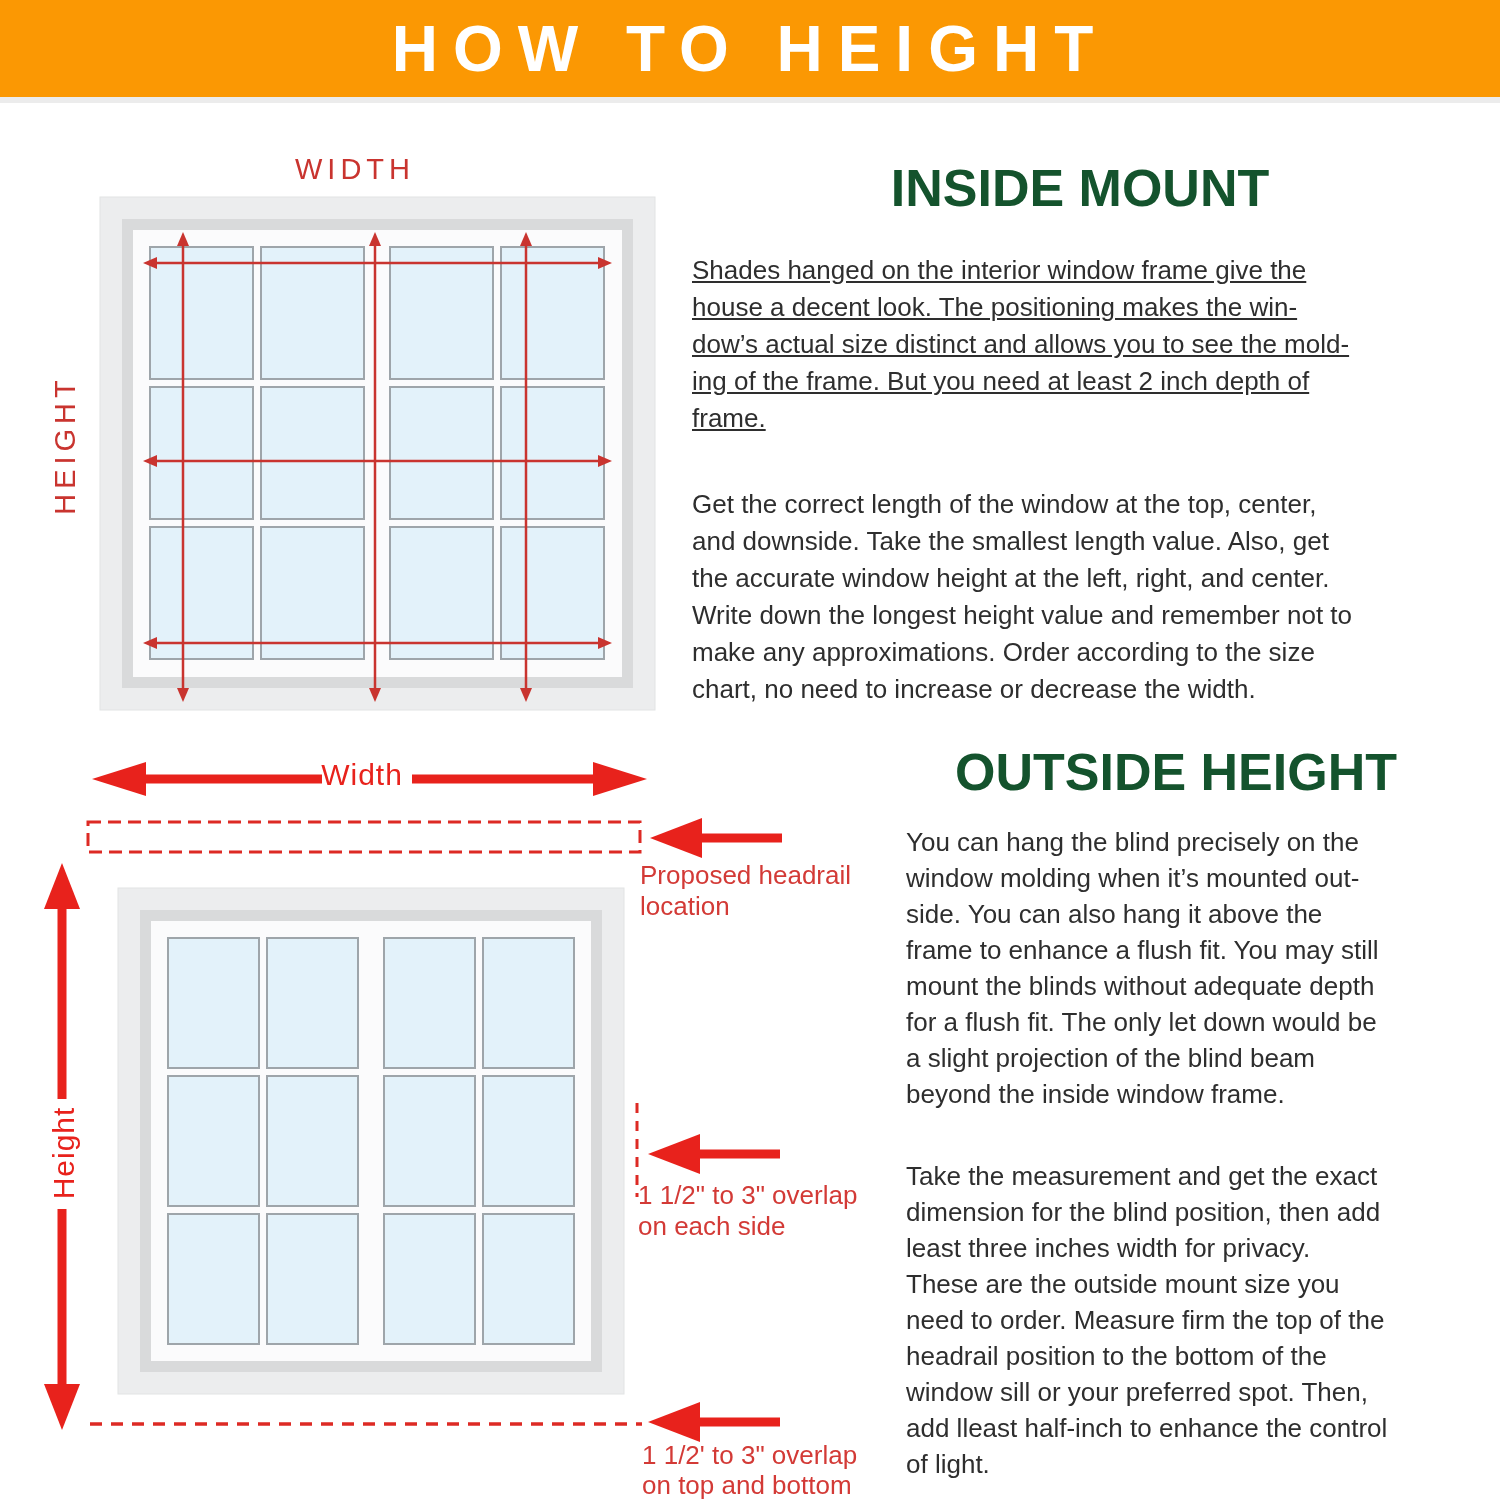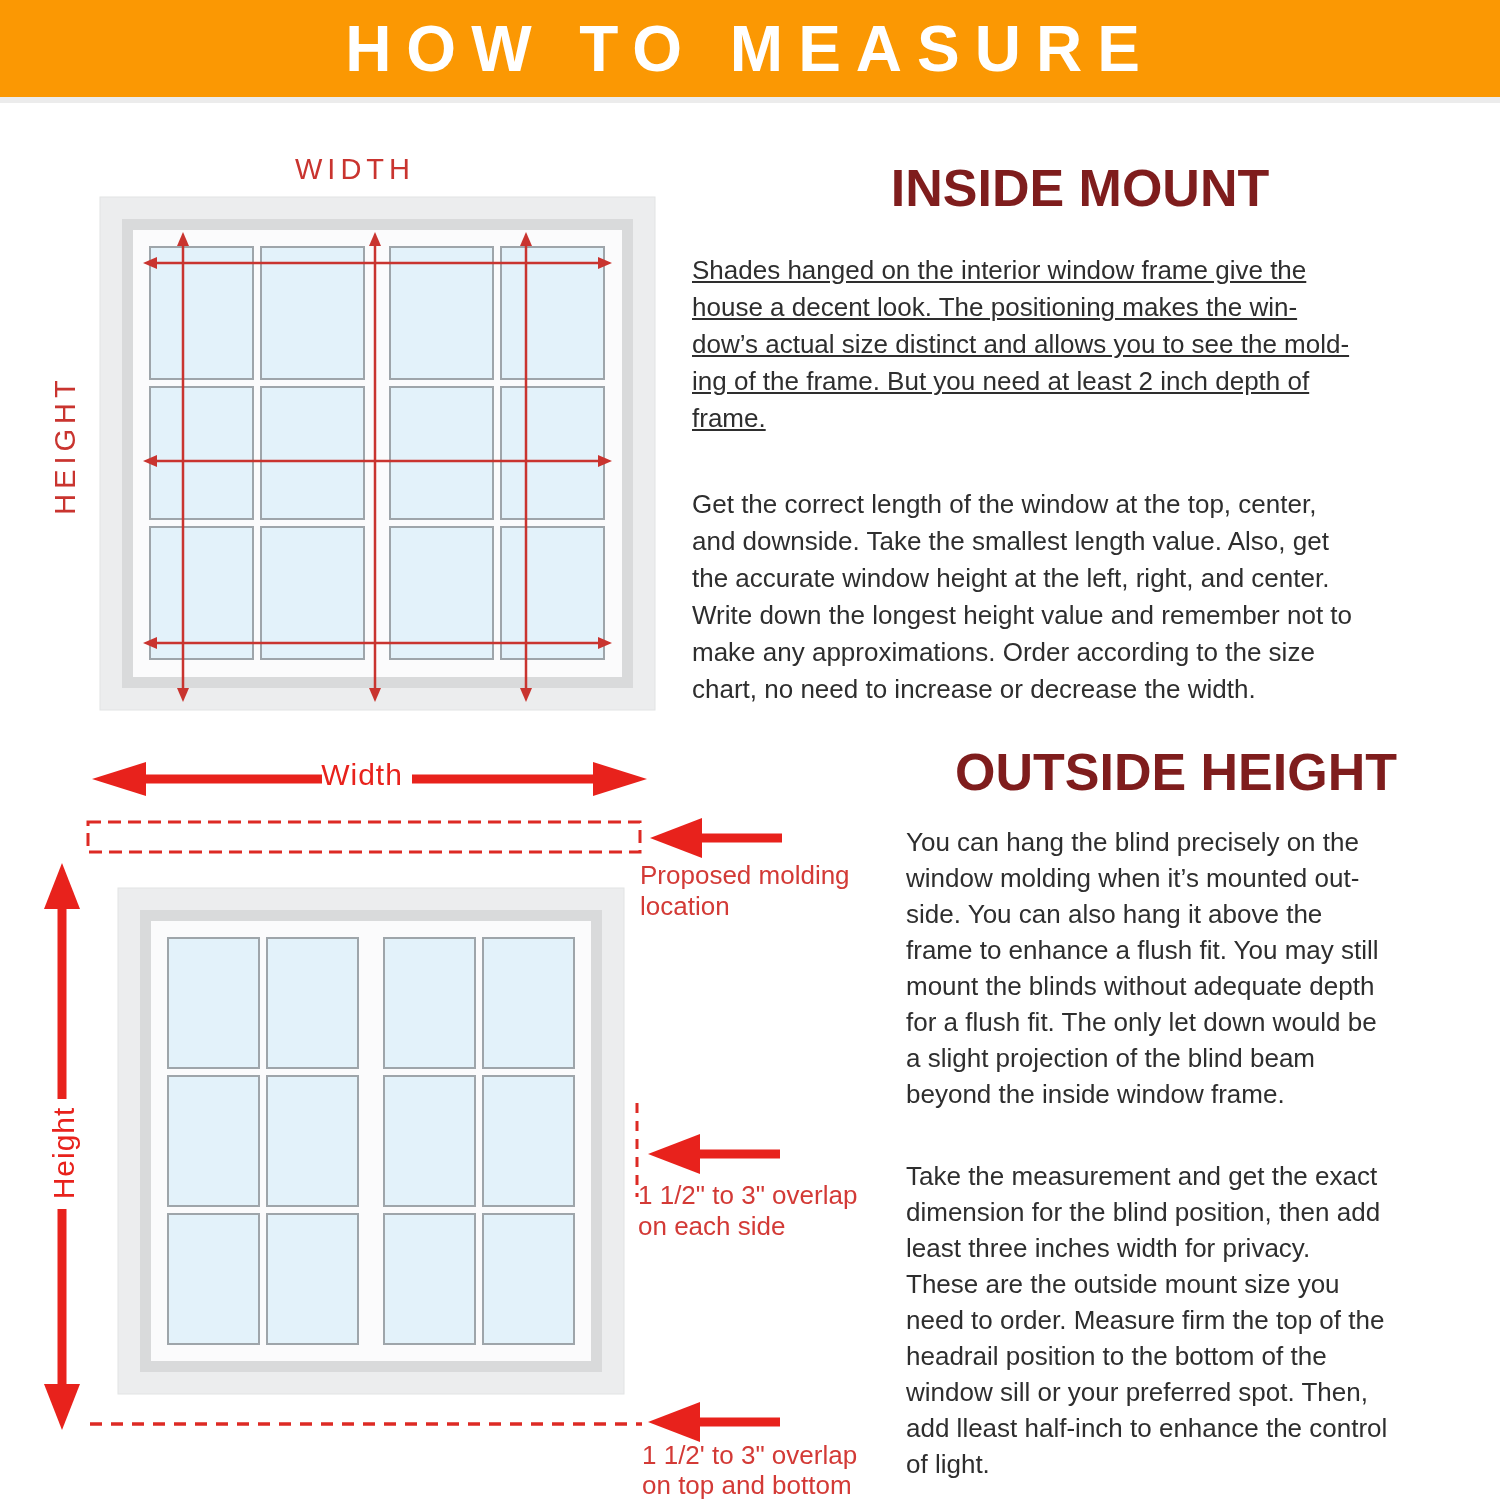--- a/index.html
+++ b/index.html
@@ -9,21 +9,21 @@
   }
   .banner{
     position:absolute;left:0;top:0;width:1500px;height:97px;background:#FB9803;
     border-bottom:6px solid #ECECEC;display:flex;align-items:center;justify-content:center;
   }
   .banner-title{
     color:#ffffff;font-size:64px;font-weight:700;letter-spacing:15px;white-space:nowrap;
   }
   .svg-diagram{position:absolute;}
   .mount-heading{
-    position:absolute;text-align:center;color:#7f1d1d;font-weight:700;font-size:52px;white-space:nowrap;
+    position:absolute;text-align:center;color:#14532d;font-weight:700;font-size:52px;white-space:nowrap;
   }
   .para{
     position:absolute;color:#2e2e2e;font-size:26px;white-space:pre-line;
   }
   .para.inside{line-height:37px;}
   .para.outside{line-height:36px;}
   .diagram-label{
     position:absolute;color:#D33A36;font-size:26px;line-height:31px;white-space:pre-line;
   }
   .axis-label{
@@ -32,21 +32,21 @@
   .axis-label.thin{color:#C9342F;font-size:29px;letter-spacing:5px;}
   .axis-label.thick{color:#E8221C;font-size:30px;letter-spacing:1px;}
   .rot{transform:rotate(-90deg);}
 </style>
 </head>
 <body>
 
 <div class="canvas">
 
   <div class="banner">
-    <span class="banner-title">HOW TO MEASURE</span>
+    <span class="banner-title">HOW TO HEIGHT</span>
   </div>
 
   <svg class="svg-diagram" style="left:55px;top:140px;" width="620" height="600" viewBox="0 0 620 600">
 
     <g>
       <rect x="45" y="57" width="555" height="513" fill="#ECEDEE" stroke="#E2E3E4" stroke-width="1"></rect>
       <rect x="67" y="79" width="511" height="469" fill="#D9DADB"></rect>
       <rect x="78" y="90" width="489" height="447" fill="#FBFBFC"></rect>
     </g>
 
@@ -168,21 +168,21 @@
 
     <line x1="60" y1="689" x2="612" y2="689" stroke="#DD2A24" stroke-width="3.5" stroke-dasharray="12 9"></line>
     <g fill="#E8221C">
       <polygon points="618,687 670,667 670,707"></polygon>
       <rect x="670" y="682.5" width="80" height="9"></rect>
     </g>
   </svg>
 
   <div class="axis-label thick" style="left:262px;top:758px;">Width</div>
   <div class="axis-label thick rot" style="left:-36px;top:1136px;">Height</div>
-  <div class="diagram-label" style="left:640px;top:860px;">Proposed molding
+  <div class="diagram-label" style="left:640px;top:860px;">Proposed headrail
 location</div>
   <div class="diagram-label" style="left:638px;top:1180px;">1 1/2" to 3" overlap
 on each side</div>
   <div class="diagram-label" style="left:642px;top:1440px;line-height:30px;">1 1/2' to 3" overlap
 on top and bottom</div>
 
   <div class="mount-heading" style="left:876px;top:742px;width:600px;">OUTSIDE HEIGHT</div>
   <div class="para outside" style="left:906px;top:824px;width:600px;">You can hang the blind precisely on the
 window molding when it’s mounted out-
 side. You can also hang it above the

